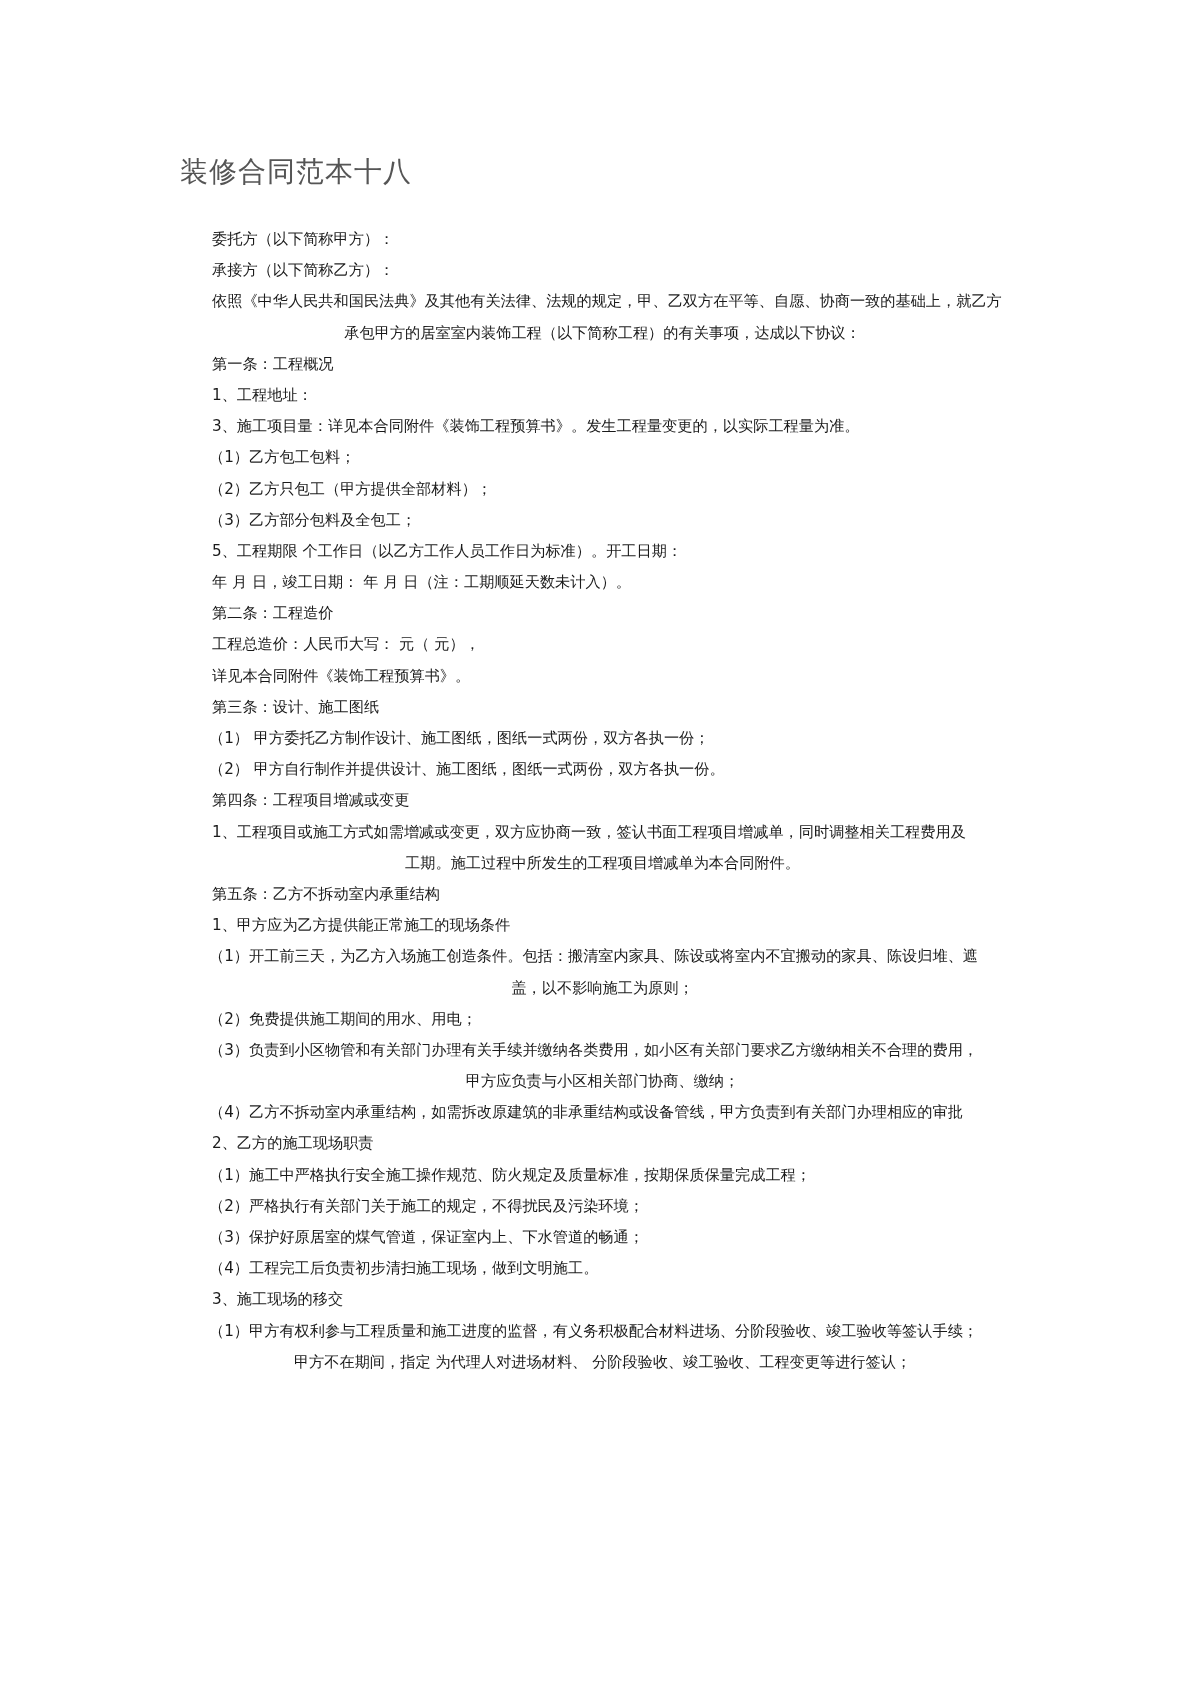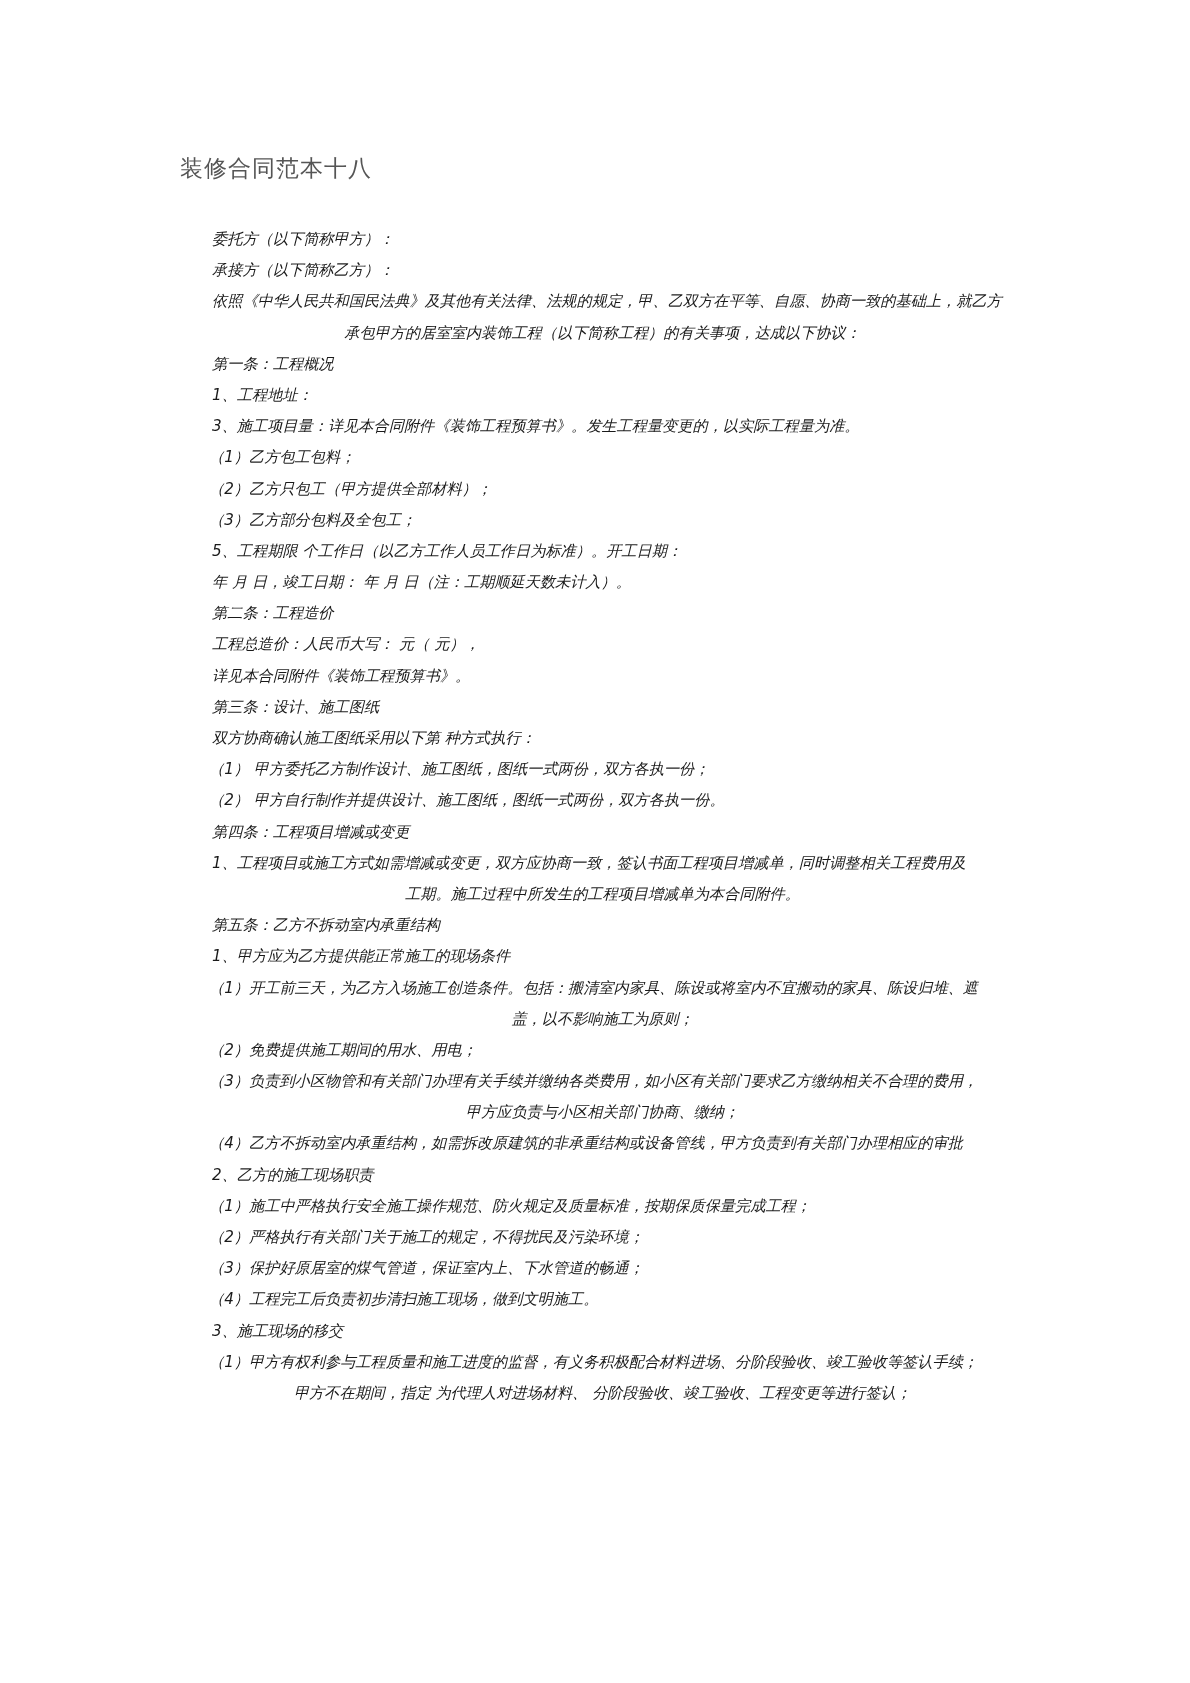--- a/index.html
+++ b/index.html
@@ -21,38 +21,37 @@
     top: 0;
     width: 1190px;
     height: 1683px;
     background: #ffffff;
   }
   .title {
     position: absolute;
     left: 180px;
     top: 153px;
     font-family: "DejaVu Serif", "Liberation Serif", serif;
-    font-size: 23px;
+    font-size: 28px;
     color: #555555;
     letter-spacing: 1px;
     white-space: nowrap;
   }
   .body-text {
     position: absolute;
     left: 180px;
     top: 224px;
     width: 845px;
   }
   .p {
     font-size: 15.2px;
     line-height: 31.2px;
     height: 31.2px;
     white-space: nowrap;
     color: #1a1a1a;
-    font-style: italic;
   }
   .p.indent {
     padding-left: 32px;
   }
   .p.indent-sm {
     padding-left: 29px;
   }
   .p.flush {
     padding-left: 0;
     text-align: center;
@@ -74,21 +73,20 @@
     <div class="p indent">3、施工项目量：详见本合同附件《装饰工程预算书》。发生工程量变更的，以实际工程量为准。</div>
     <div class="p indent-sm">（1）乙方包工包料；</div>
     <div class="p indent-sm">（2）乙方只包工（甲方提供全部材料）；</div>
     <div class="p indent-sm">（3）乙方部分包料及全包工；</div>
     <div class="p indent">5、工程期限 个工作日（以乙方工作人员工作日为标准）。开工日期：</div>
     <div class="p indent">年 月 日，竣工日期： 年 月 日（注：工期顺延天数未计入）。</div>
     <div class="p indent">第二条：工程造价</div>
     <div class="p indent">工程总造价：人民币大写： 元（ 元），</div>
     <div class="p indent">详见本合同附件《装饰工程预算书》。</div>
     <div class="p indent">第三条：设计、施工图纸</div>
-    <div class="p indent">双方协商确认施工图纸采用以下第 种方式执行：</div>
     <div class="p indent-sm">（1） 甲方委托乙方制作设计、施工图纸，图纸一式两份，双方各执一份；</div>
     <div class="p indent-sm">（2） 甲方自行制作并提供设计、施工图纸，图纸一式两份，双方各执一份。</div>
     <div class="p indent">第四条：工程项目增减或变更</div>
     <div class="p indent">1、工程项目或施工方式如需增减或变更，双方应协商一致，签认书面工程项目增减单，同时调整相关工程费用及</div>
     <div class="p flush">工期。施工过程中所发生的工程项目增减单为本合同附件。</div>
     <div class="p indent">第五条：乙方不拆动室内承重结构</div>
     <div class="p indent">1、甲方应为乙方提供能正常施工的现场条件</div>
     <div class="p indent-sm">（1）开工前三天，为乙方入场施工创造条件。包括：搬清室内家具、陈设或将室内不宜搬动的家具、陈设归堆、遮</div>
     <div class="p flush">盖，以不影响施工为原则；</div>
     <div class="p indent-sm">（2）免费提供施工期间的用水、用电；</div>

